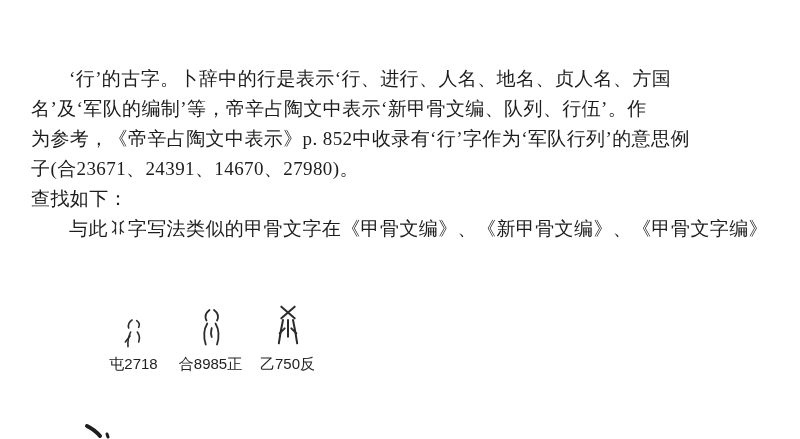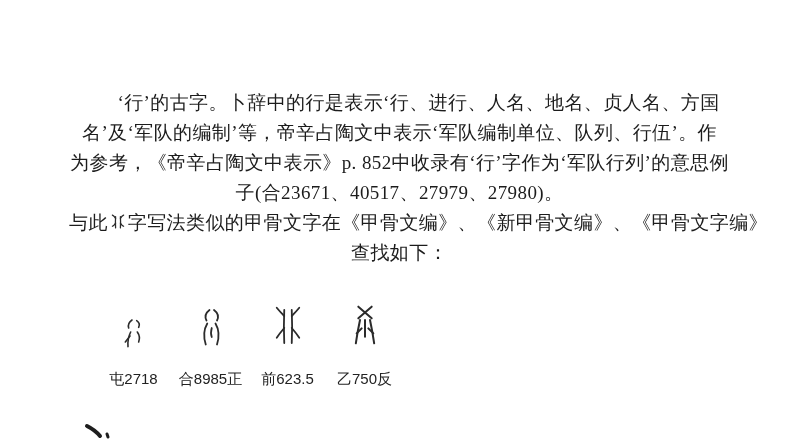--- a/index.html
+++ b/index.html
@@ -6,26 +6,25 @@
   .page{
     position:relative;
     width:800px;height:439px;
     background:#ffffff;
     overflow:hidden;
     font-family:"Liberation Serif", serif;
     color:#1c1c1c;
   }
   .text-block{
     position:absolute;
-    left:31px;top:88px;
+    left:31px;top:64px;
     font-size:19px;
     line-height:30px;
     letter-spacing:0.4px;
     white-space:nowrap;
-    text-align:center;
   }
   .t-line{height:30px;}
   .indent{padding-left:38px;}
   .inline-glyph{
     display:inline-block;
     vertical-align:-2px;
     margin:0 2px;
   }
   .glyph-row{
     position:absolute;
@@ -43,52 +42,52 @@
   .glyph-box{
     height:66px;
     display:flex;
     align-items:flex-end;
     justify-content:center;
   }
   .glyph-label{
     font-family:"Liberation Sans", sans-serif;
     font-size:15px;
     color:#222222;
-    margin-top:18px;
+    margin-top:3px;
     white-space:nowrap;
   }
   .oracle{stroke:#2b2b2b;fill:none;stroke-width:2.4;stroke-linecap:round;stroke-linejoin:round;}
   .partial-glyph{
     position:absolute;
     left:83px;top:423px;
   }
 </style>
 </head>
 <body>
 
 <div class="page">
 
   <div class="text-block">
     <div class="t-line indent">‘行’的古字。卜辞中的行是表示‘行、进行、人名、地名、贞人名、方国</div>
-    <div class="t-line">名’及‘军队的编制’等，帝辛占陶文中表示‘军队编制单位、队列、行伍’。作</div>
+    <div class="t-line">名’及‘军队的编制’等，帝辛占陶文中表示‘新甲骨文编、队列、行伍’。作</div>
     <div class="t-line">为参考，《帝辛占陶文中表示》p. 852中收录有‘行’字作为‘军队行列’的意思例</div>
-    <div class="t-line">子(合23671、40517、27979、27980)。</div>
+    <div class="t-line">子(合23671、24391、14670、27980)。</div>
+    <div class="t-line">查找如下：</div>
     <div class="t-line indent">
       <span>与此</span><svg class="inline-glyph" width="16" height="19" viewBox="0 0 20 22">
         <g stroke="#2b2b2b" fill="none" stroke-width="1.6" stroke-linecap="round">
           <path d="M7 5 Q6.5 12 7 19"></path>
           <path d="M7 7 Q5 4 3 3"></path>
           <path d="M7 13 Q5 16 3 17"></path>
           <path d="M13 5 Q13.5 12 13 19"></path>
           <path d="M13 7 Q15 4 17 3"></path>
           <path d="M13 13 Q15 16 17 17"></path>
         </g>
       </svg><span>字写法类似的甲骨文字在《甲骨文编》、《新甲骨文编》、《甲骨文字编》</span>
     </div>
-    <div class="t-line">查找如下：</div>
   </div>
 
   <div class="glyph-row">
 
     <div class="glyph-item">
       <div class="glyph-box">
         <svg width="40" height="40" viewBox="0 0 48 60">
           <g class="oracle">
             <path d="M21 12 Q14 17 16 24"></path>
             <path d="M28 13 Q34 17 31 23"></path>
@@ -111,35 +110,20 @@
             <path d="M30 24 Q37 36 32 52"></path>
             <path d="M25 30 Q23 37 25 42"></path>
           </g>
         </svg>
       </div>
       <div class="glyph-label">合8985正</div>
     </div>
 
 
 
-    <div class="glyph-item">
-      <div class="glyph-box">
-        <svg width="36" height="54" viewBox="0 0 48 60">
-          <g class="oracle">
-            <path d="M19 10 Q18 32 19 54"></path>
-            <path d="M19 18 Q13 12 9 7"></path>
-            <path d="M19 34 Q13 41 9 47"></path>
-            <path d="M29 10 Q30 32 29 54"></path>
-            <path d="M29 18 Q35 12 39 7"></path>
-            <path d="M29 34 Q35 41 39 47"></path>
-          </g>
-        </svg>
-      </div>
-      <div class="glyph-label">前623.5</div>
-    </div>
 
 
     <div class="glyph-item">
       <div class="glyph-box">
         <svg width="40" height="54" viewBox="0 0 48 60">
           <g class="oracle">
             <path d="M16 8 L32 22"></path>
             <path d="M32 8 L16 22"></path>
             <path d="M18 24 Q15 38 13 52"></path>
             <path d="M30 24 Q33 38 35 52"></path>

